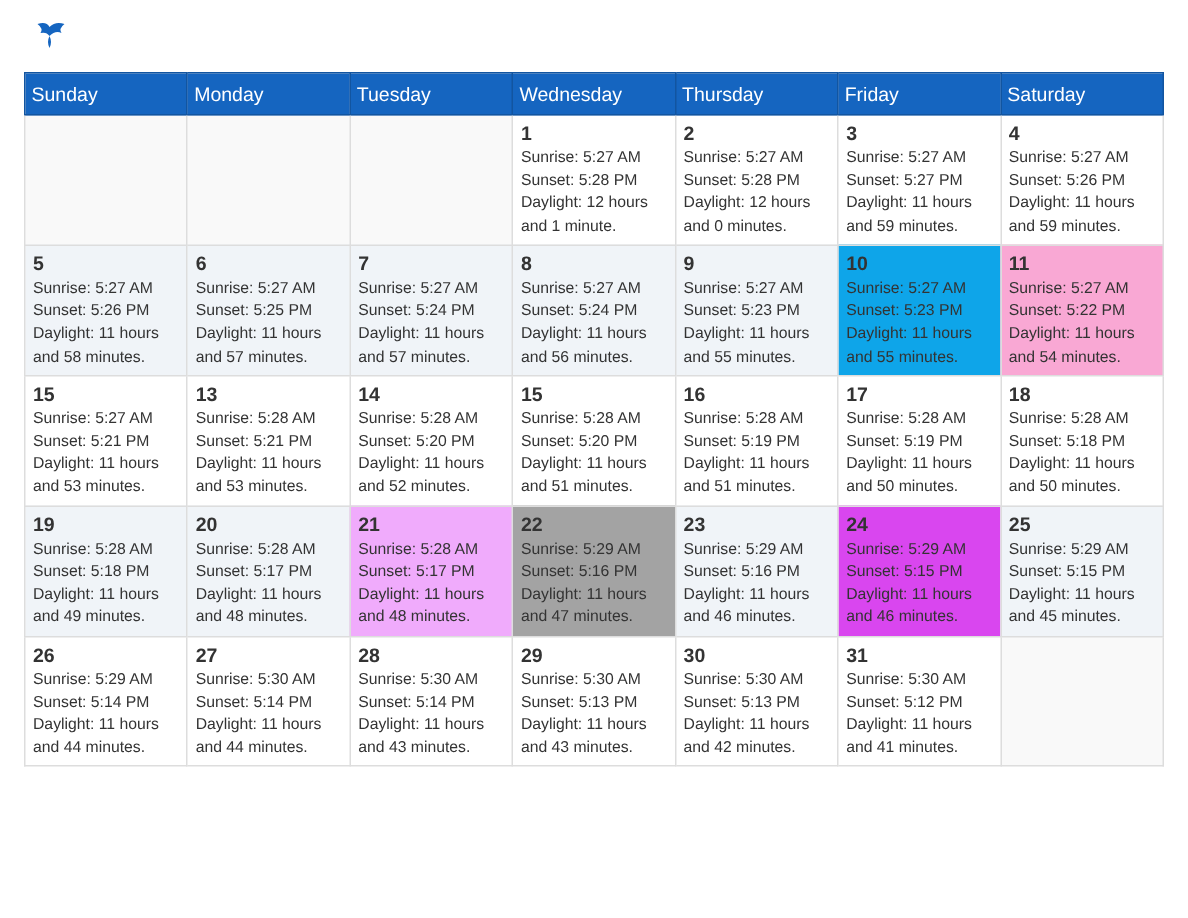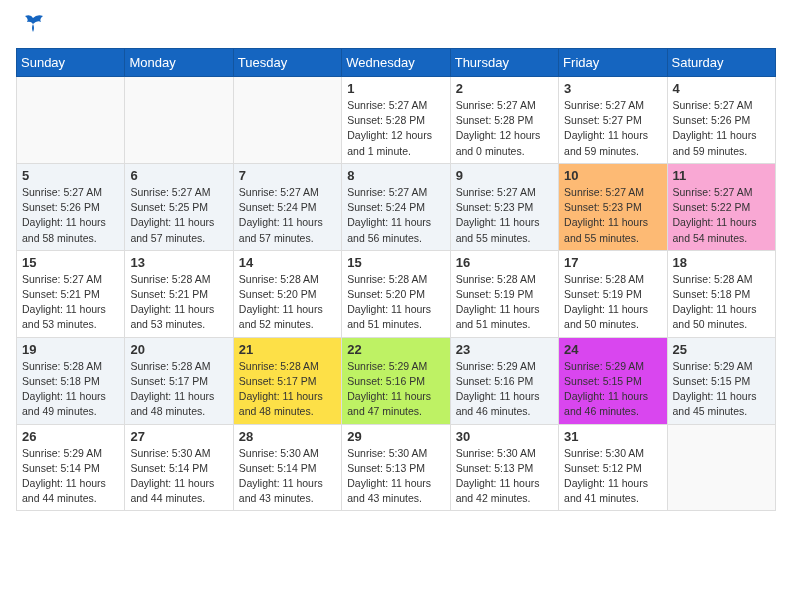--- a/index.html
+++ b/index.html
@@ -172,21 +172,21 @@
 Daylight: 11 hours
 and 56 minutes.</div>
         </td>
         <td style="background: rgb(240, 244, 248);">
           <div class="day-num">9</div>
           <div class="day-info" style="white-space: pre-line;">Sunrise: 5:27 AM
 Sunset: 5:23 PM
 Daylight: 11 hours
 and 55 minutes.</div>
         </td>
-        <td style="background: #fdba74;">
+        <td style="background: #0ea5e9;">
           <div class="day-num">10</div>
           <div class="day-info" style="white-space: pre-line;">Sunrise: 5:27 AM
 Sunset: 5:23 PM
 Daylight: 11 hours
 and 55 minutes.</div>
         </td>
         <td style="background: #f9a8d4;">
           <div class="day-num">11</div>
           <div class="day-info" style="white-space: pre-line;">Sunrise: 5:27 AM
 Sunset: 5:22 PM
@@ -253,28 +253,28 @@
 Daylight: 11 hours
 and 49 minutes.</div>
         </td>
         <td style="background: rgb(240, 244, 248);">
           <div class="day-num">20</div>
           <div class="day-info" style="white-space: pre-line;">Sunrise: 5:28 AM
 Sunset: 5:17 PM
 Daylight: 11 hours
 and 48 minutes.</div>
         </td>
-        <td style="background: #fde047;">
+        <td style="background: #f0abfc;">
           <div class="day-num">21</div>
           <div class="day-info" style="white-space: pre-line;">Sunrise: 5:28 AM
 Sunset: 5:17 PM
 Daylight: 11 hours
 and 48 minutes.</div>
         </td>
-        <td style="background: #bef264;">
+        <td style="background: #a3a3a3;">
           <div class="day-num">22</div>
           <div class="day-info" style="white-space: pre-line;">Sunrise: 5:29 AM
 Sunset: 5:16 PM
 Daylight: 11 hours
 and 47 minutes.</div>
         </td>
         <td style="background: rgb(240, 244, 248);">
           <div class="day-num">23</div>
           <div class="day-info" style="white-space: pre-line;">Sunrise: 5:29 AM
 Sunset: 5:16 PM

